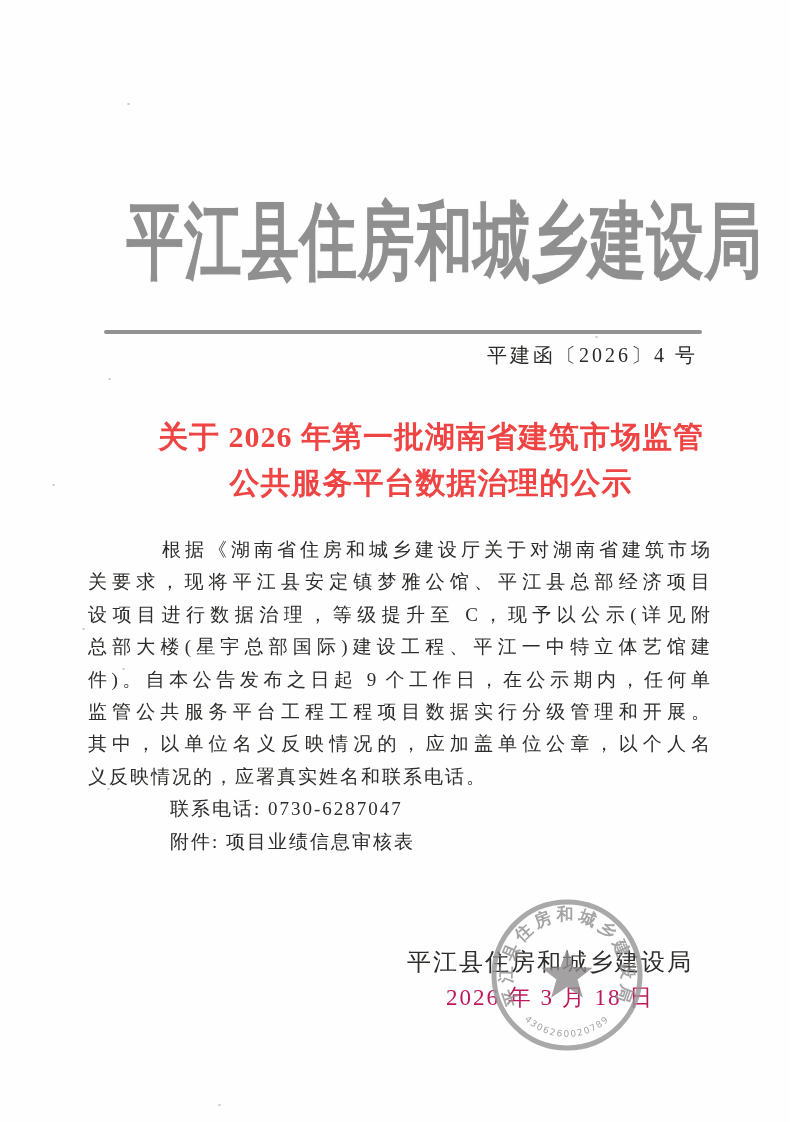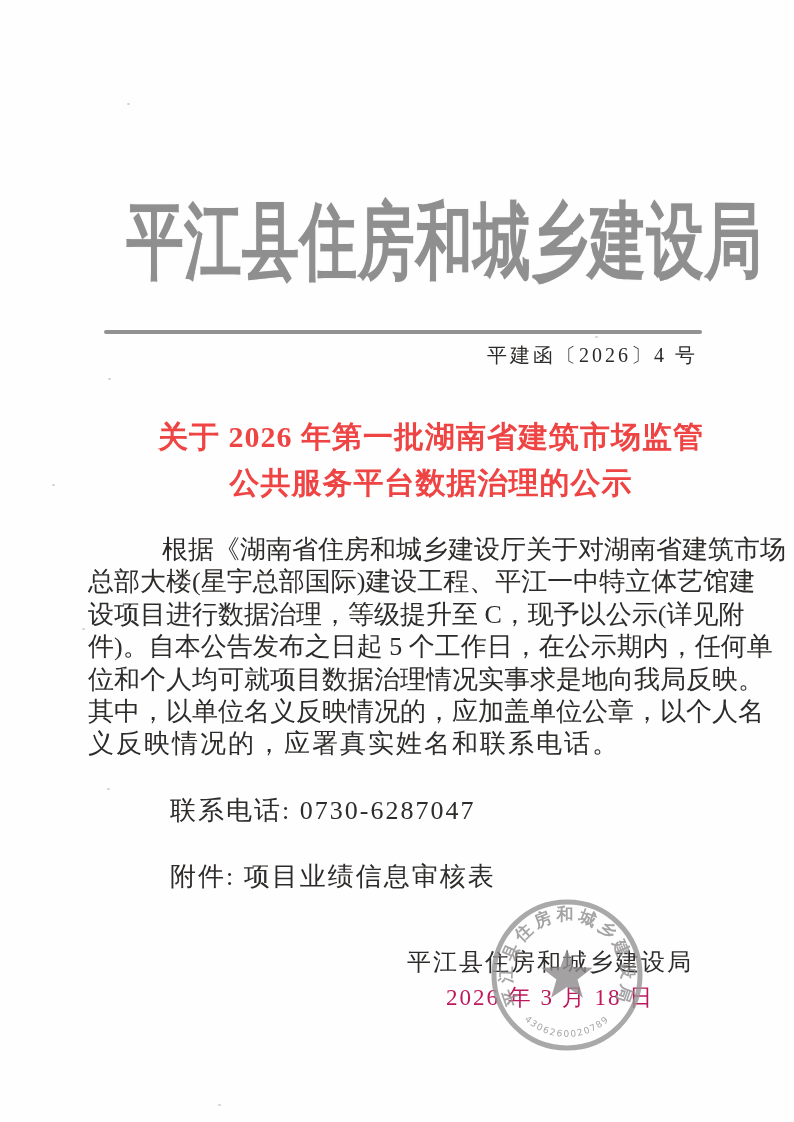--- a/index.html
+++ b/index.html
@@ -68,21 +68,21 @@
     color: #ef4444;
     margin-left: 36px;
   }
 
   
   .body-block {
     position: absolute;
     top: 534px;
     left: 88px;
     width: 622px;
-    font-size: 26px;
+    font-size: 19px;
     color: #2e2c2b;
   }
   .body-line {
     height: 32.4px;
     line-height: 32.4px;
     text-align: justify;
     text-align-last: justify;
     white-space: nowrap;
   }
   .body-line.first { text-indent: 74px; }
@@ -91,21 +91,20 @@
     text-align-last: left;
     letter-spacing: 2px;
   }
   .plain-line {
     height: 32.4px;
     line-height: 32.4px;
     text-indent: 82px;
     text-align: left;
     letter-spacing: 2px;
     white-space: nowrap;
-    margin-top: 34px;
   }
 
   
   .sign-block {
     position: absolute;
     top: 946px;
     right: 90px;
     width: 300px;
     text-align: center;
   }
@@ -157,24 +156,25 @@
 
   <div class="doc-number">平建函〔2026〕4 号</div>
 
   <div class="doc-title">
     <div>关于 2026 年第一批湖南省建筑市场监管</div>
     <div>公共服务平台数据治理的公示</div>
   </div>
 
   <div class="body-block">
     <div class="body-line first">根据《湖南省住房和城乡建设厅关于对湖南省建筑市场</div>
+    <div class="body-line">关要求，现将平江县安定镇梦雅公馆、平江县总部经济项目</div>
+    <div class="body-line">设项目进行数据治理，等级提升至 C，现予以公示(详见附</div>
     <div class="body-line">总部大楼(星宇总部国际)建设工程、平江一中特立体艺馆建</div>
-    <div class="body-line">设项目进行数据治理，等级提升至 C，现予以公示(详见附</div>
-    <div class="body-line">件)。自本公告发布之日起 5 个工作日，在公示期内，任何单</div>
-    <div class="body-line">位和个人均可就项目数据治理情况实事求是地向我局反映。</div>
+    <div class="body-line">件)。自本公告发布之日起 9 个工作日，在公示期内，任何单</div>
+    <div class="body-line">监管公共服务平台工程工程项目数据实行分级管理和开展。</div>
     <div class="body-line">其中，以单位名义反映情况的，应加盖单位公章，以个人名</div>
     <div class="body-line short">义反映情况的，应署真实姓名和联系电话。</div>
     <div class="plain-line">联系电话: 0730-6287047</div>
     <div class="plain-line">附件: 项目业绩信息审核表</div>
   </div>
 
   <div class="sign-block">
     <div class="sign-name">平江县住房和城乡建设局</div>
     <div class="sign-date">2026 年 3 月 18 日</div>
   </div>

